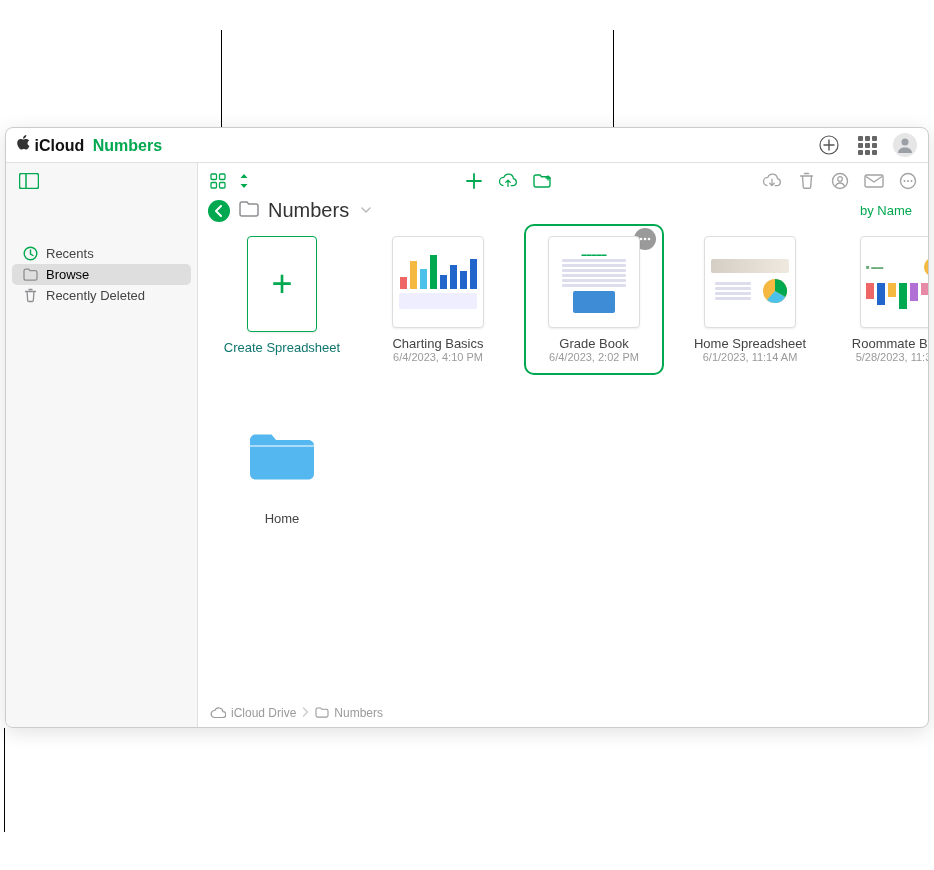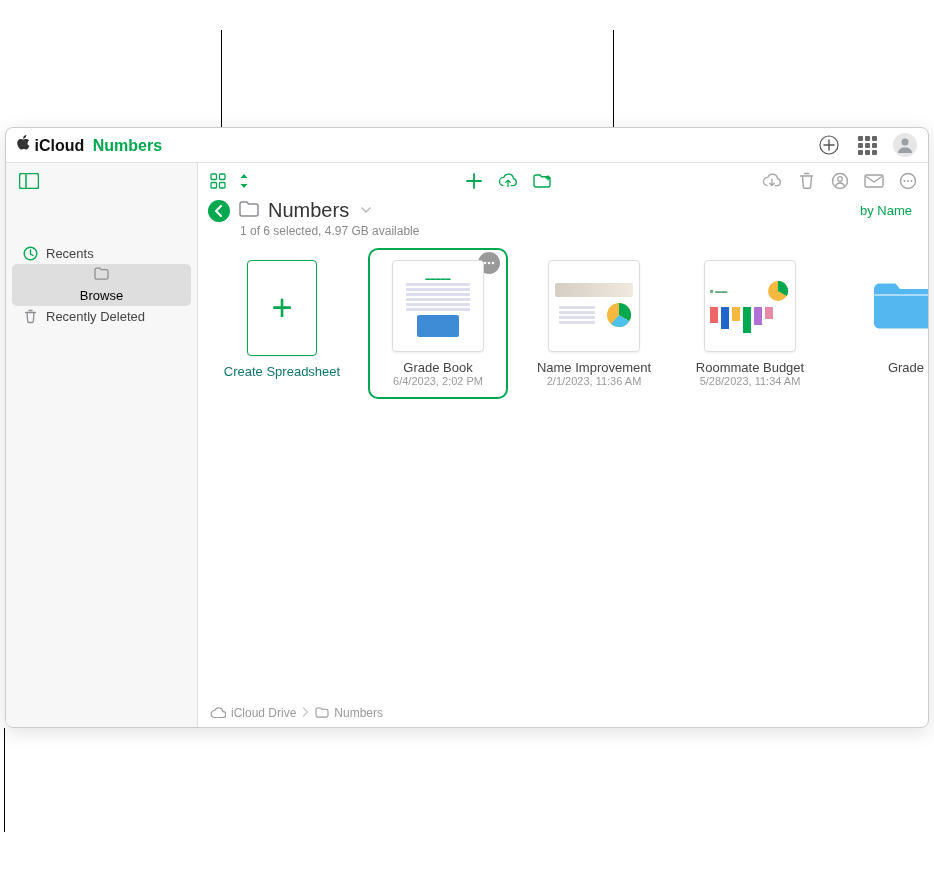--- a/index.html
+++ b/index.html
@@ -55,21 +55,21 @@
     width: 192px;
     background: #f7f7f7;
     border-right: 1px solid #e0e0e0;
     display:flex;
     flex-direction:column;
   }
   .sidebar-toolbar { height: 36px; display:flex; align-items:center; padding:0 10px; }
   .sidebar-toolbar .tb-icon { color:#00a84f; }
   .sidebar-list { padding: 4px 6px; margin-top: 40px; }
   .sb-item { display:flex; align-items:center; gap:8px; padding:3px 10px; border-radius:5px; cursor:pointer; color:#444; font-size:13px; }
-  .sb-item.active { background:#dedede; color:#000;flex-direction:column; }
+  .sb-item.active { background:#dedede; color:#000; }
   .sb-icon { width:16px; display:flex; justify-content:center; color:#888; }
 
   .main {
     flex: 1;
     display: flex;
     flex-direction: column;
     min-width: 0;
   }
   .toolbar {
     height: 36px;
@@ -318,31 +318,53 @@
           </span>
           <span class="folder-title">Numbers</span>
           <span class="chev">
             <svg width="10" height="7" viewBox="0 0 10 7">
                 <path d="M1 1l4 4 4-4" fill="none" stroke="#bbb" stroke-width="1.5" stroke-linecap="round"></path>
               </svg>
           </span>
         </div>
         <span class="sort-label">by Name</span>
       </div>
-      <div class="subheader">1 of 6 selected, 4.97 GB available</div>
 
       <div class="grid">
 
         <div class="tile create">
           <div class="thumb">
               <span class="plus">+</span>
             </div>
           <div class="tile-name">Create Spreadsheet</div>
         </div>
 
+        <div class="tile">
+          <div class="thumb">
+            <div style="display:flex;flex-direction:column;align-items:center;gap:4px;">
+              <div style="display:flex;gap:3px;">
+                <div class="bars">
+                    <span style="height:12px;background:#e66"></span>
+                    <span style="height:28px;background:#f5b942"></span>
+                    <span style="height:20px;background:#4cc1e9"></span>
+                    <span style="height:34px;background:#00a84f"></span>
+                  </div>
+                <div class="bars">
+                    <span style="height:14px;background:#2266cc"></span>
+                    <span style="height:24px;background:#2266cc"></span>
+                    <span style="height:18px;background:#2266cc"></span>
+                    <span style="height:30px;background:#2266cc"></span>
+                  </div>
+              </div>
+              <div style="width:78px;height:16px;background:#eef;border-radius:2px;"></div>
+            </div>
+          </div>
+          <div class="tile-name">Charting Basics</div>
+          <div class="tile-date">6/4/2023, 4:10 PM</div>
+        </div>
 
         <div class="tile selected" style="padding-bottom:12px;">
           <div class="sel-wrap"></div>
           <span class="more-btn">
             <svg width="12" height="4" viewBox="0 0 12 4">
                 <circle cx="2" cy="2" r="1.3" fill="#fff"></circle>
                 <circle cx="6" cy="2" r="1.3" fill="#fff"></circle>
                 <circle cx="10" cy="2" r="1.3" fill="#fff"></circle>
               </svg>
           </span>
@@ -374,22 +396,22 @@
                     <div class="minirow"></div>
                   </div>
                 <svg width="28" height="28" viewBox="0 0 28 28">
                     <circle cx="14" cy="14" r="12" fill="#f5b942"></circle>
                     <path d="M14 14V2a12 12 0 0 1 10.4 18z" fill="#00a84f"></path>
                     <path d="M14 14 24.4 20A12 12 0 0 1 6 23z" fill="#4cc1e9"></path>
                   </svg>
               </div>
             </div>
           </div>
-          <div class="tile-name">Name Improvement</div>
-          <div class="tile-date">2/1/2023, 11:36 AM</div>
+          <div class="tile-name">Home Spreadsheet</div>
+          <div class="tile-date">6/1/2023, 11:14 AM</div>
         </div>
 
         <div class="tile">
           <div class="thumb">
             <div style="width:80px;">
               <div style="display:flex;justify-content:space-between;align-items:center;margin-bottom:4px;">
                 <span style="font-size:6px;color:#6a7;">■ ▬▬</span>
                 <svg width="24" height="24" viewBox="0 0 24 24">
                     <circle cx="12" cy="12" r="10" fill="#f5b942"></circle>
                     <path d="M12 12V2a10 10 0 0 1 8.7 15z" fill="#00a84f"></path>
@@ -411,21 +433,21 @@
         </div>
 
 
         <div class="tile">
           <div class="thumb folder">
             <svg class="folder-svg" viewBox="0 0 72 58">
                 <path d="M4 12c0-3 2.4-5.5 5.5-5.5h16L30 12h32.5c3 0 5.5 2.4 5.5 5.5V46c0 3-2.4 5.5-5.5 5.5h-53C6.4 51.5 4 49 4 46V12z" fill="#55b7f0"></path>
                 <path d="M4 18h64" stroke="#fff" stroke-opacity=".5" stroke-width="2"></path>
               </svg>
           </div>
-          <div class="tile-name">Grade</div>
+          <div class="tile-name">Home</div>
         </div>
 
       </div>
 
       <div class="breadcrumb">
         <span class="crumb">
           <svg width="16" height="12" viewBox="0 0 16 12">
               <path d="M4.5 10.5a3.5 3.5 0 0 1 .3-7A4.3 4.3 0 0 1 13 4.7a2.9 2.9 0 0 1 0 5.8H4.5z" fill="none" stroke="#9a9a9a" stroke-width="1.2"></path>
             </svg>
           <span>iCloud Drive</span>

